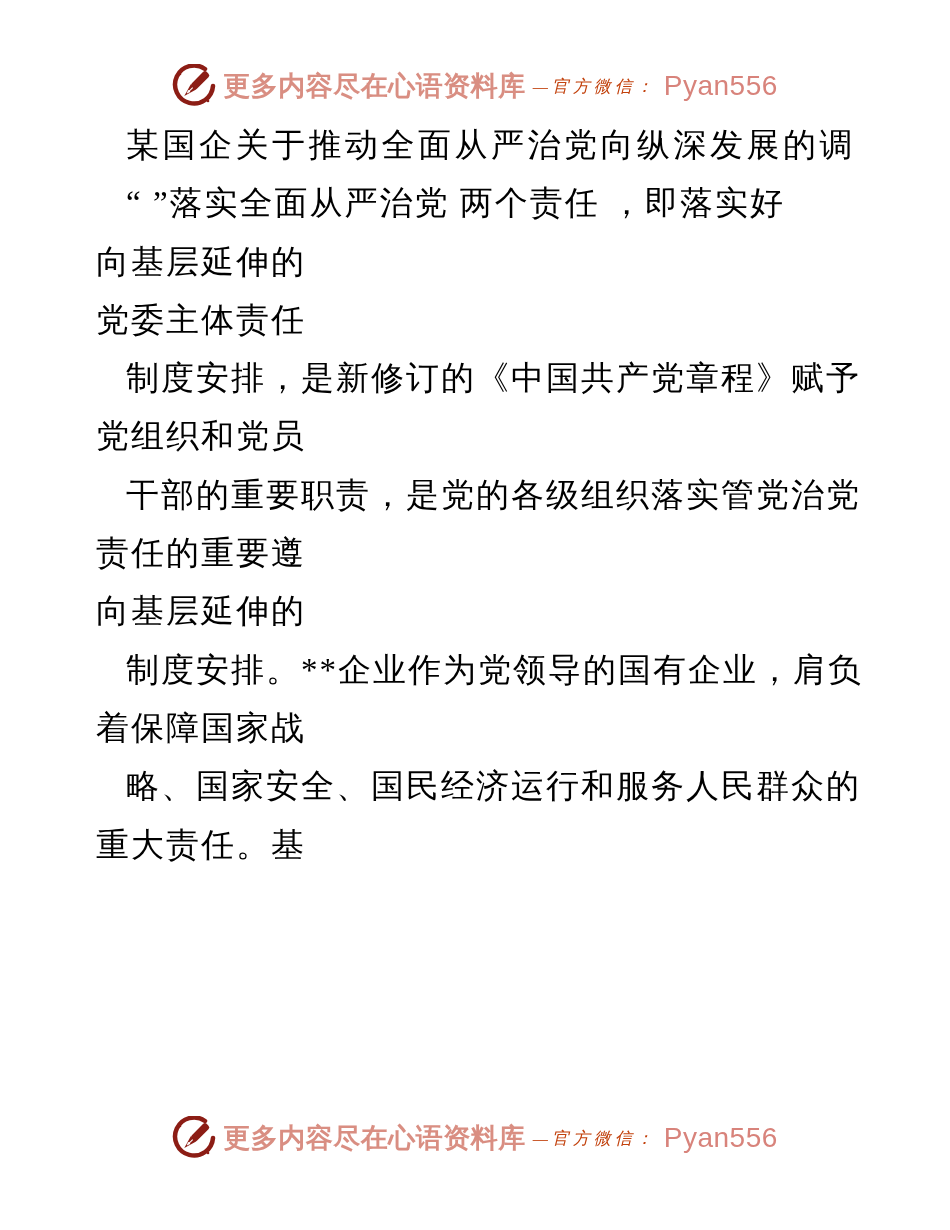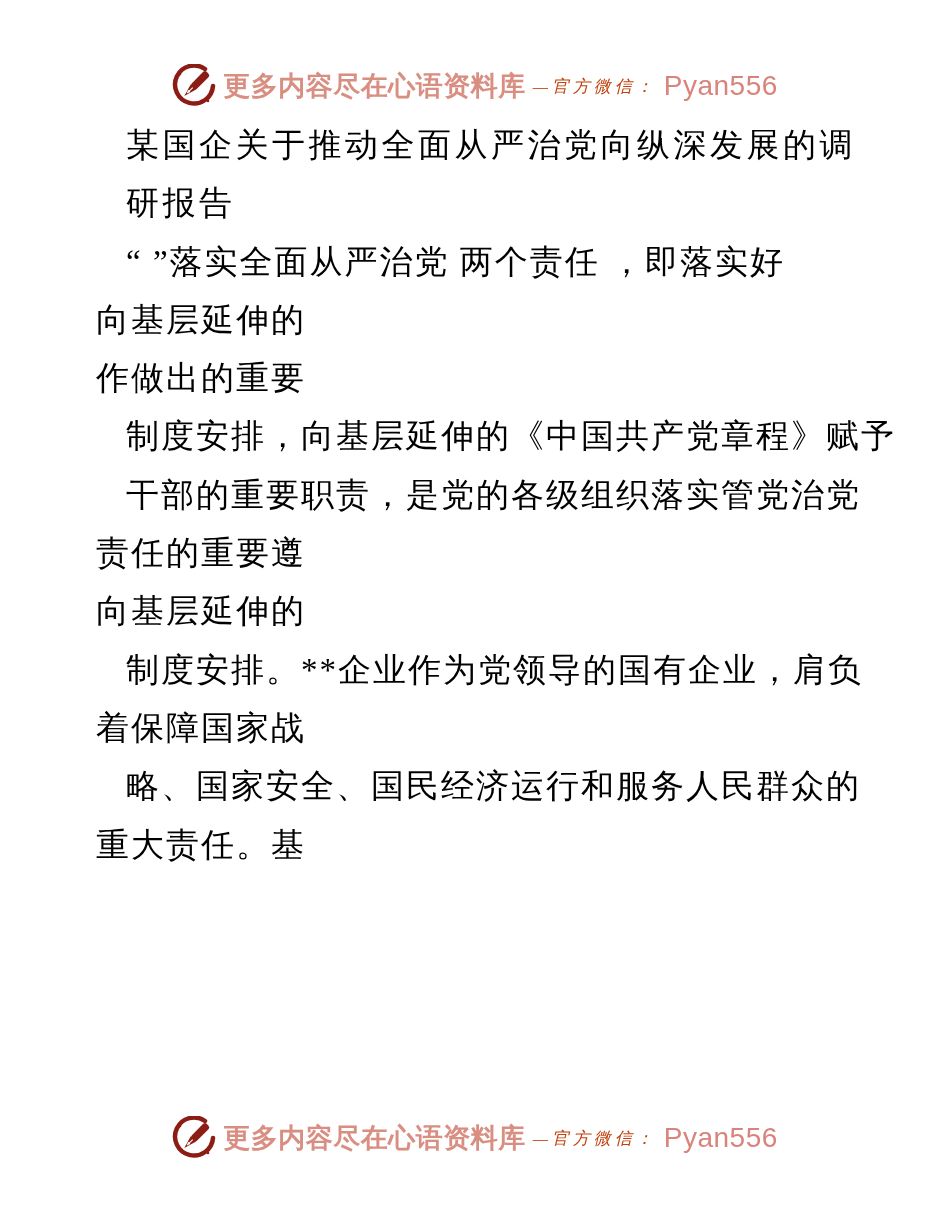--- a/index.html
+++ b/index.html
@@ -82,25 +82,25 @@
         <circle cx="22.2" cy="29.5" r="1.3" fill="#ffffff"></circle>
       </g>
     </svg>
     <span class="wm-brand">更多内容尽在心语资料库</span>
       <span class="wm-label">—官方微信：</span>
       <span class="wm-id">Pyan556</span>
   </div>
 
   <div class="doc">
       <div class="line indent title">某国企关于推动全面从严治党向纵深发展的调</div>
-      <div class="line indent title">研报告</div>
       <div class="line indent">“ ”落实全面从严治党 两个责任 ，即落实好</div>
       <div class="line">向基层延伸的</div>
-      <div class="line">作做出的重要</div>
-      <div class="line indent">制度安排，向基层延伸的《中国共产党章程》赋予</div>
+      <div class="line">党委主体责任</div>
+      <div class="line indent">制度安排，是新修订的《中国共产党章程》赋予</div>
+      <div class="line">党组织和党员</div>
       <div class="line indent">干部的重要职责，是党的各级组织落实管党治党</div>
       <div class="line">责任的重要遵</div>
       <div class="line">向基层延伸的</div>
       <div class="line indent">制度安排。**企业作为党领导的国有企业，肩负</div>
       <div class="line">着保障国家战</div>
       <div class="line indent">略、国家安全、国民经济运行和服务人民群众的</div>
       <div class="line">重大责任。基</div>
     </div>
 
   <div class="watermark bottom">

